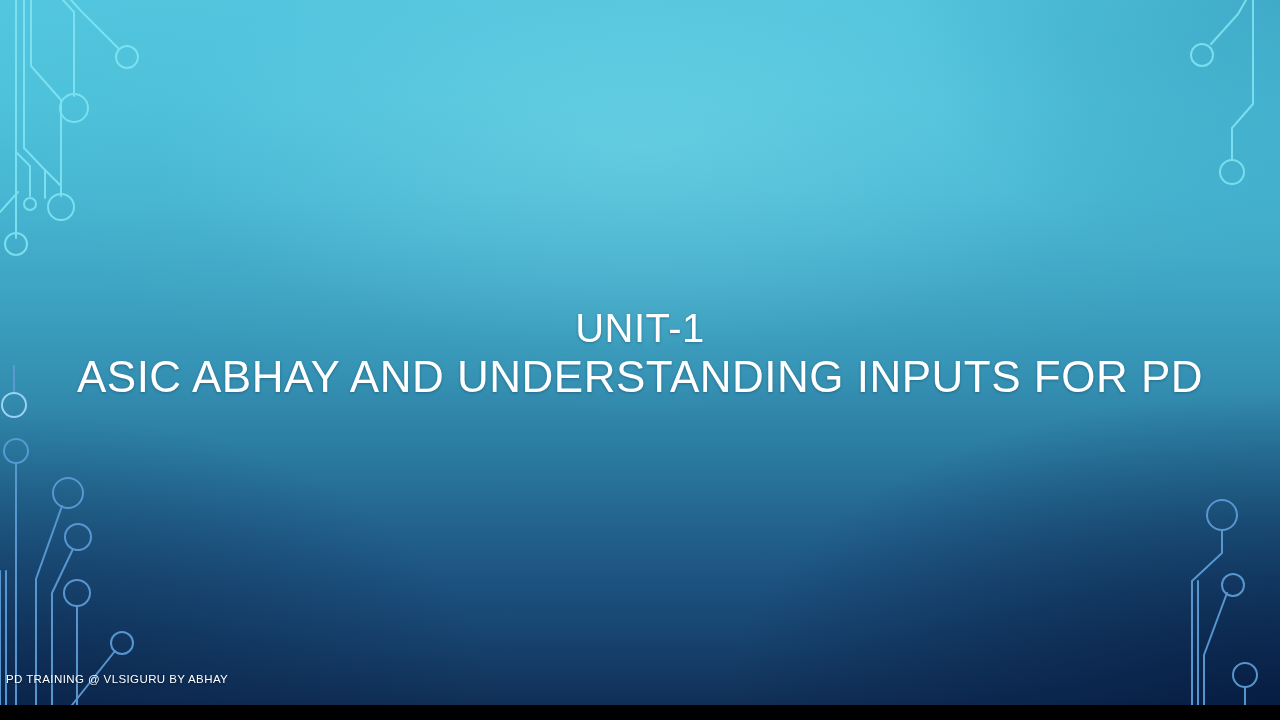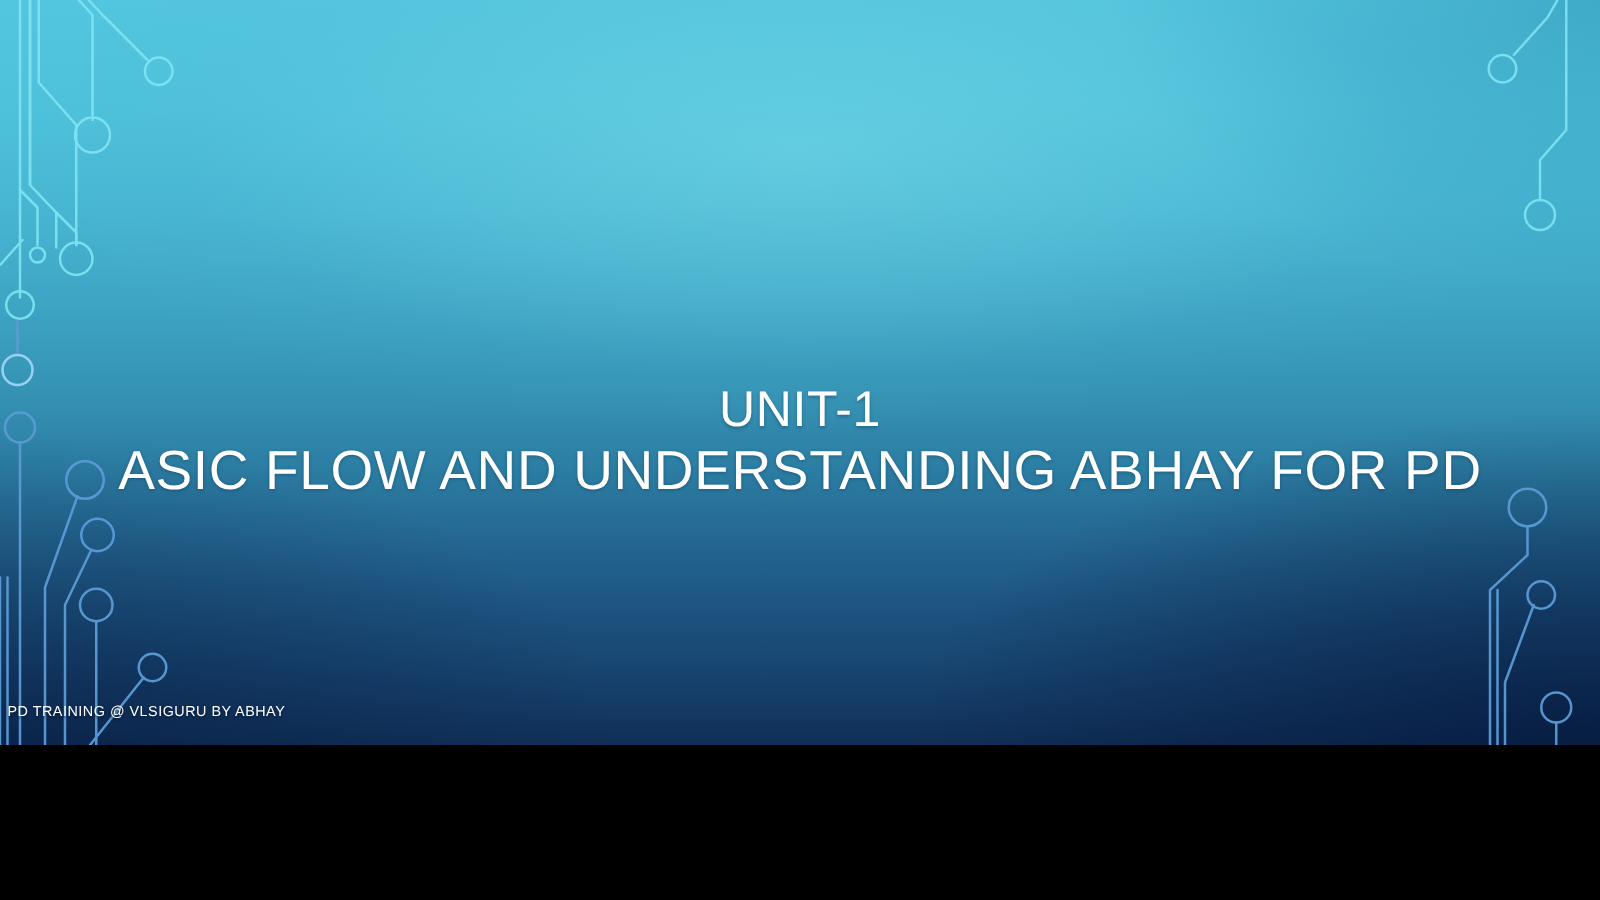--- a/index.html
+++ b/index.html
@@ -4,21 +4,21 @@
 <title>Slide</title>
 <style>
   html, body {
     margin: 0;
     padding: 0;
     background: #000;
   }
   #slide {
     position: relative;
     width: 1280px;
-    height: 596px;
+    height: 705px;
     overflow: hidden;
     font-family: "Liberation Sans", sans-serif;
     background-color: #2a6f99;
   }
 
   
   .bg-base {
     position: absolute;
     inset: 0;
     background: linear-gradient(to bottom,
@@ -177,18 +177,18 @@
       <path d="M28 106 L28 112 V230"></path>
       <circle cx="63" cy="110" r="11"></circle>
       <path d="M57 118 L34 180 V230"></path>
       <circle cx="75" cy="200" r="12"></circle>
       <path d="M75 212 V230"></path>
     </svg>
   </div>
 
   <div id="title-block">
     <span class="title-line" id="title-line-1">UNIT-1</span>
-    <span class="title-line" id="title-line-2">ASIC FLOW AND UNDERSTANDING ABHAY FOR PD</span>
+    <span class="title-line" id="title-line-2">ASIC ABHAY AND UNDERSTANDING INPUTS FOR PD</span>
   </div>
 
   <div id="footer">PD TRAINING  @  VLSIGURU  BY ABHAY</div>
 
 </div>
 
 </body></html>

